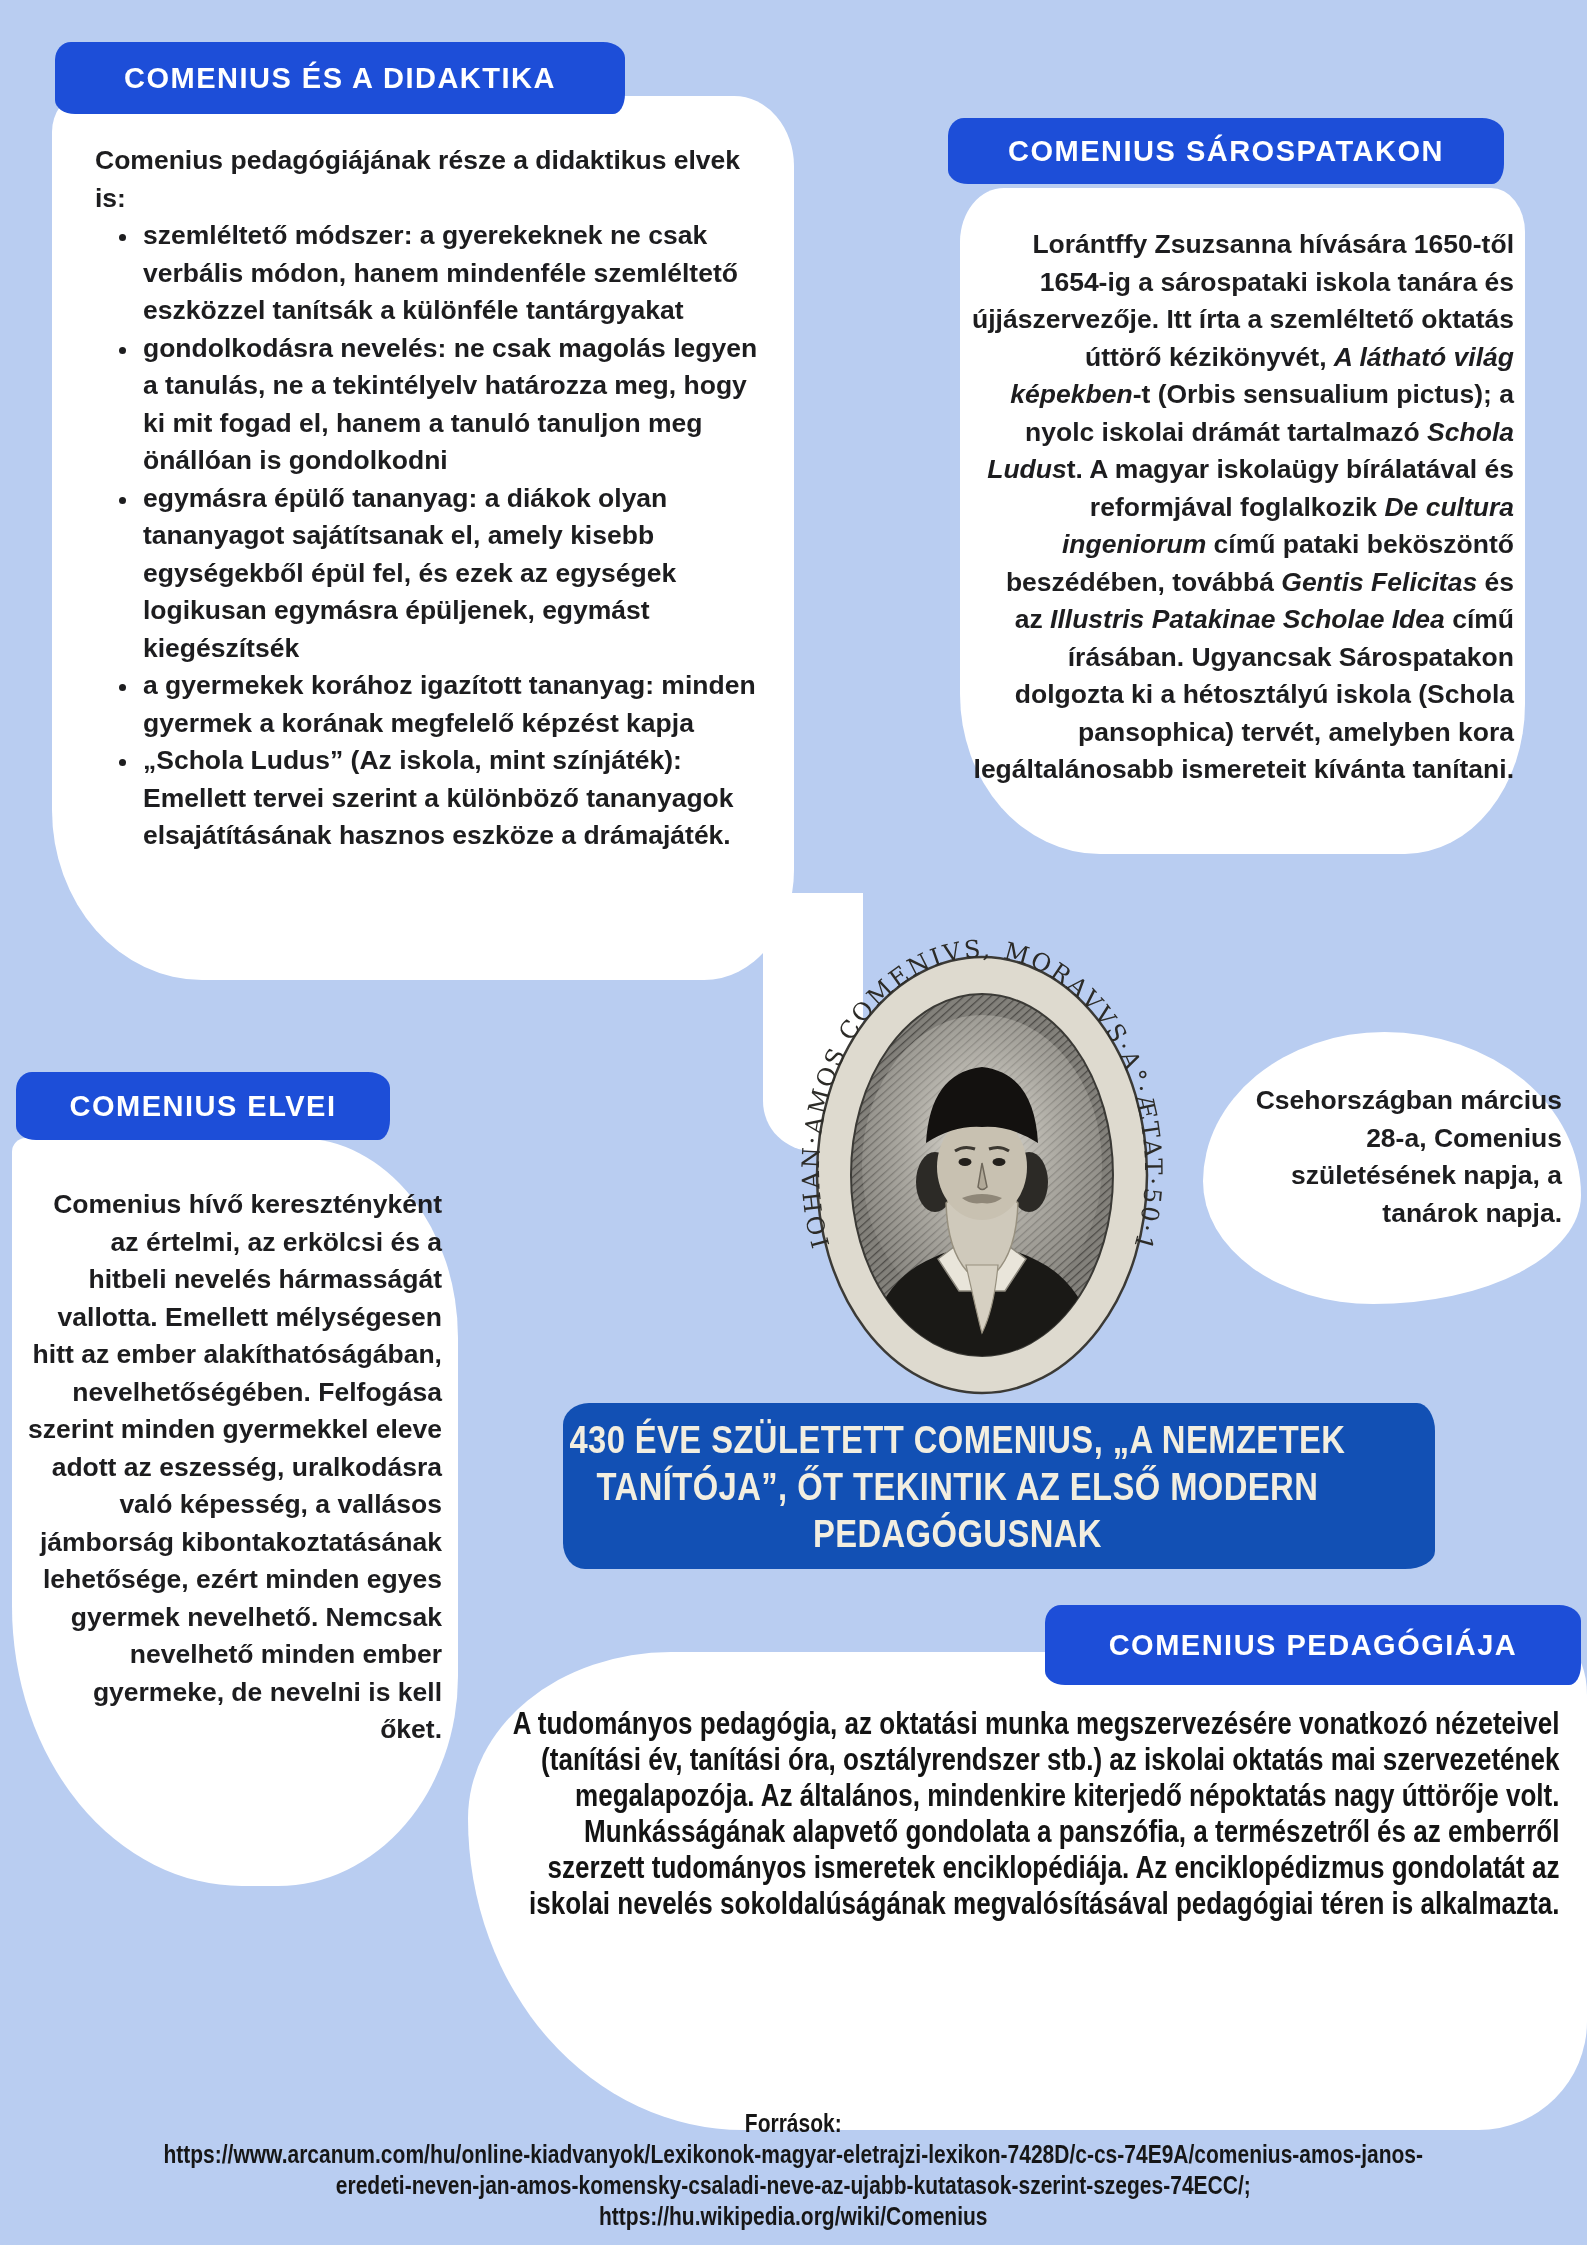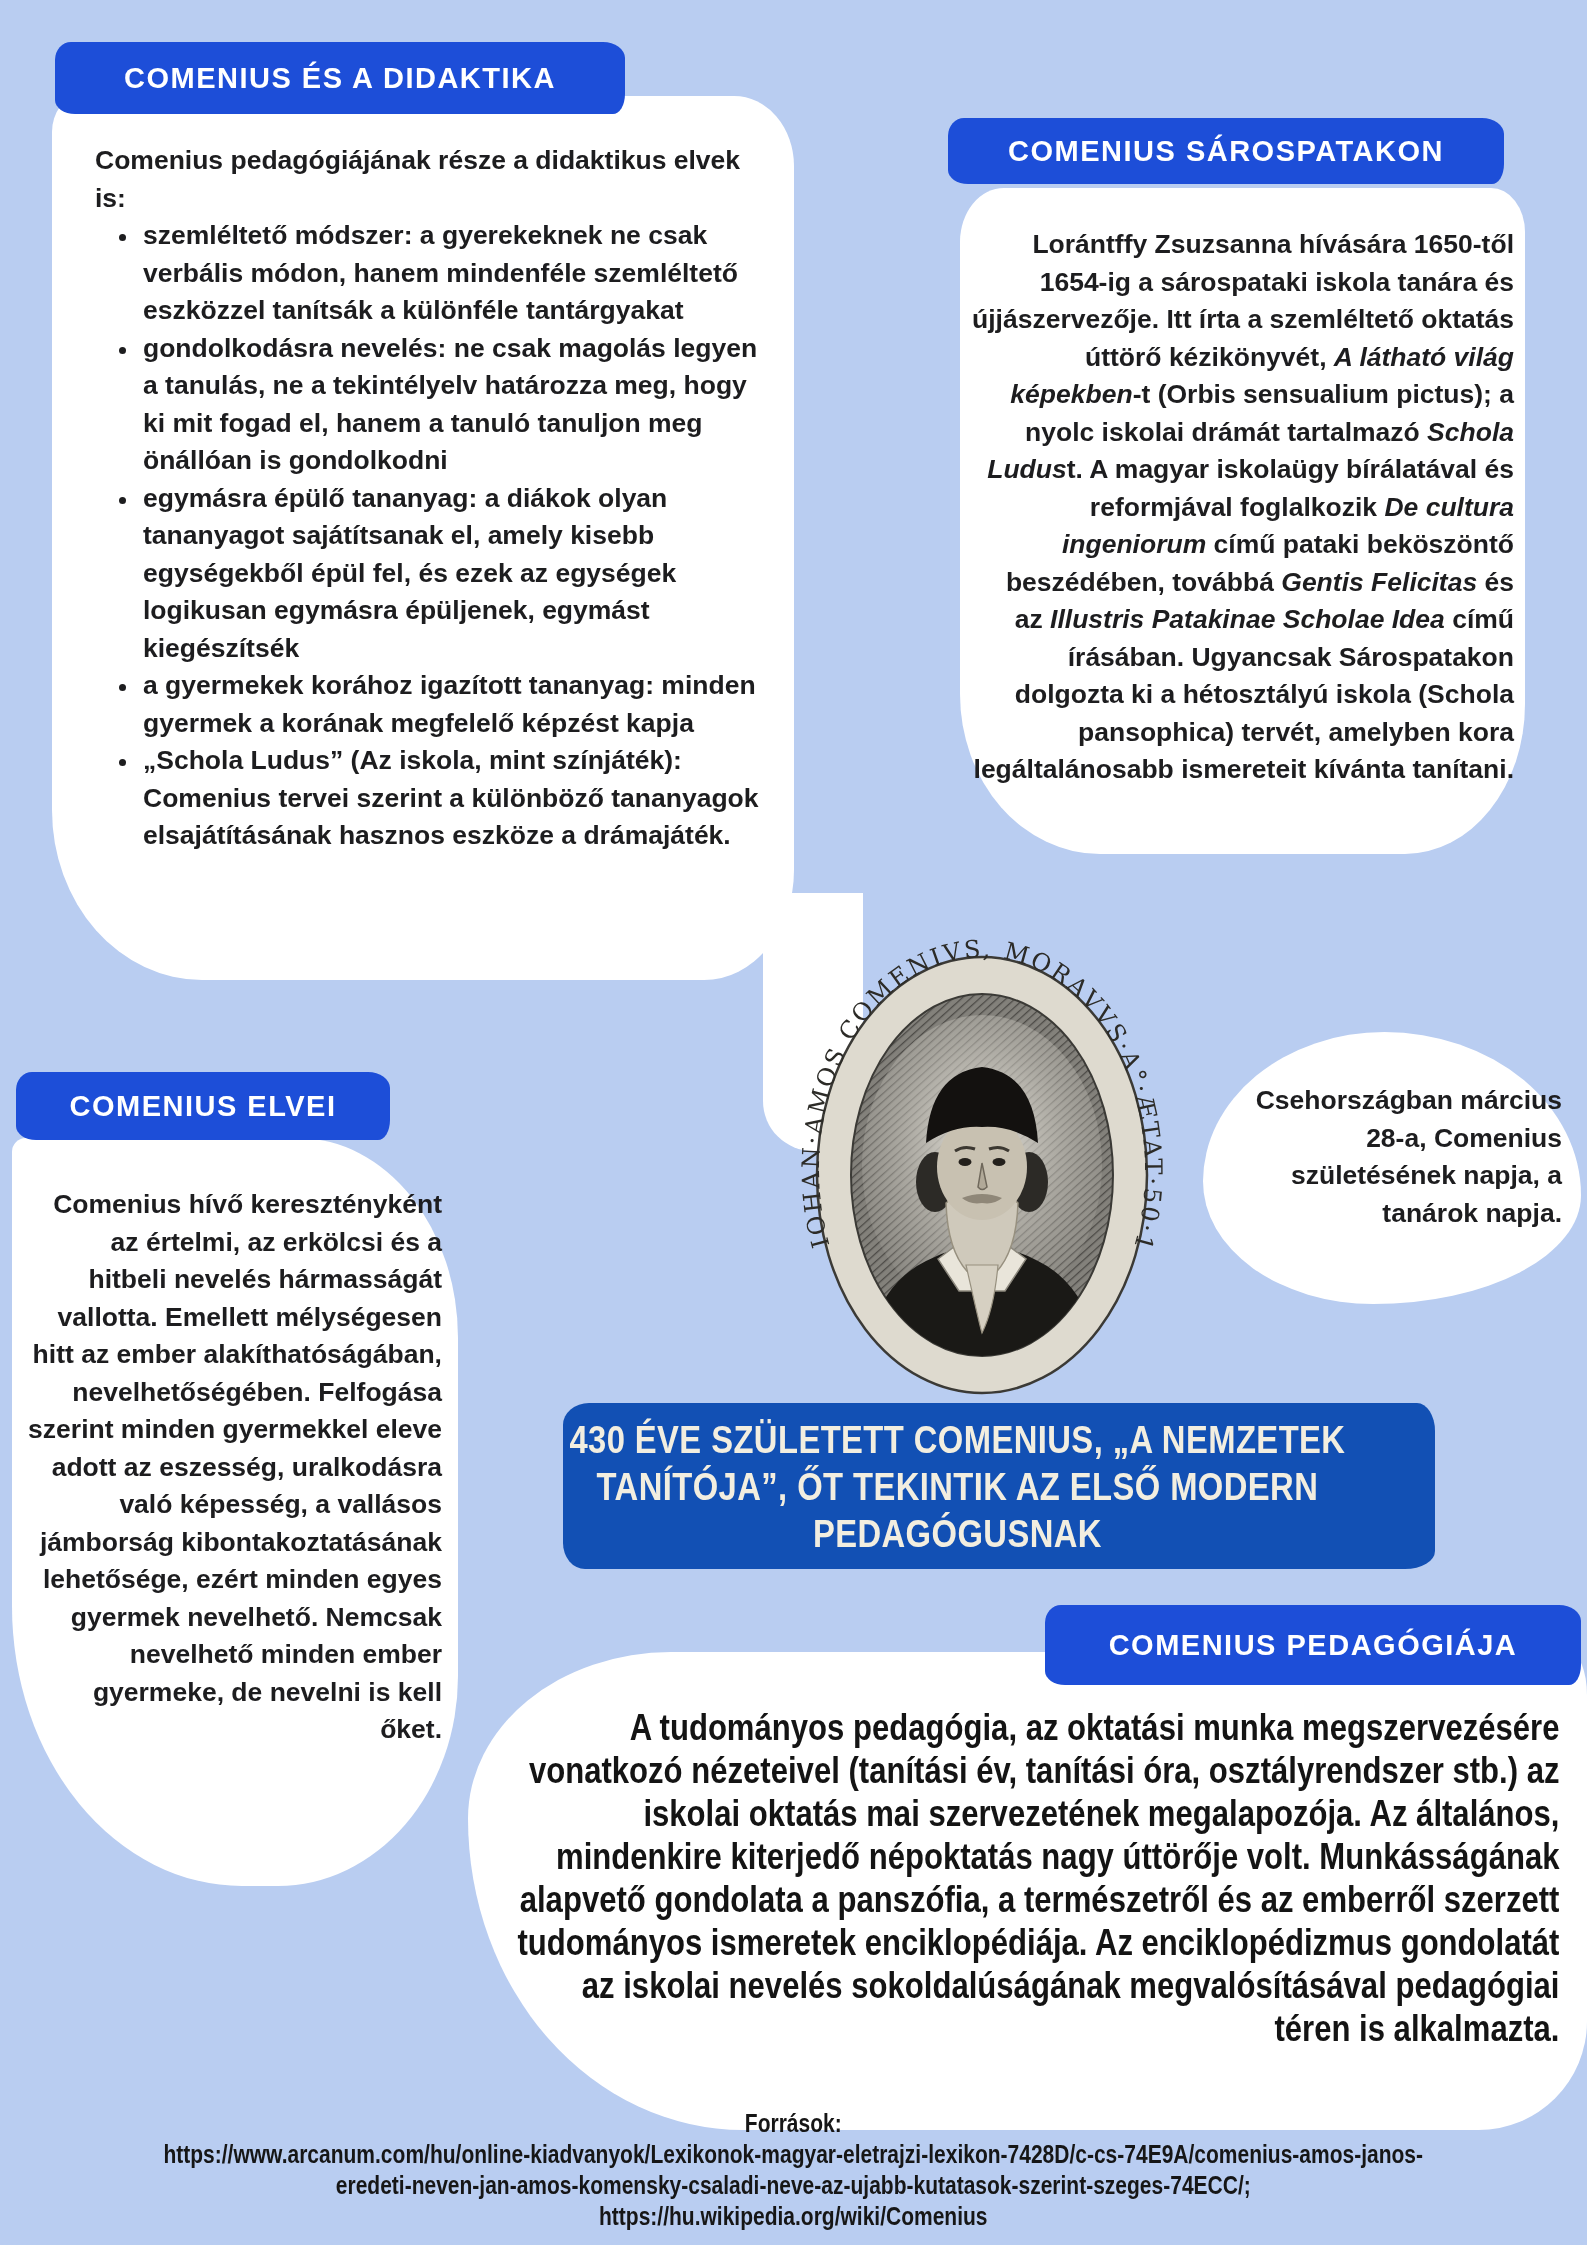--- a/index.html
+++ b/index.html
@@ -60,21 +60,21 @@
   }
   .banner-text{
     color:#f2eee0;font-weight:800;font-size:39px;line-height:47px;
     letter-spacing:0.5px;text-align:center;
   }
 
   
   .pedagogia-badge{left:1045px;top:1605px;width:536px;height:80px;}
   .pedagogia-blob{left:468px;top:1652px;width:1119px;height:478px;
     border-radius:280px 24px 150px 380px / 230px 60px 150px 430px;z-index:1;}
-  .pedagogia-text{left:500px;top:1706px;width:1060px;font-size:37px;line-height:43px;color:#141414;}
+  .pedagogia-text{left:500px;top:1706px;width:1060px;font-size:31px;line-height:36px;color:#141414;}
 
   
   .footer{
     position:absolute;left:0;top:2108px;width:1587px;z-index:2;
     text-align:center;font-weight:700;font-size:25px;line-height:31px;color:#161616;
   }
   .footer .lines{white-space:pre-line;}
 </style>
 </head>
 <body>
@@ -91,21 +91,21 @@
     <ul>
 
         <li>szemléltető módszer: a gyerekeknek ne csak verbális módon, hanem mindenféle szemléltető eszközzel tanítsák a különféle tantárgyakat</li>
 
         <li>gondolkodásra nevelés: ne csak magolás legyen a tanulás, ne a tekintélyelv határozza meg, hogy ki mit fogad el, hanem a tanuló tanuljon meg önállóan is gondolkodni</li>
 
         <li>egymásra épülő tananyag: a diákok olyan tananyagot sajátítsanak el, amely kisebb egységekből épül fel, és ezek az egységek logikusan egymásra épüljenek, egymást kiegészítsék</li>
 
         <li>a gyermekek korához igazított tananyag: minden gyermek a korának megfelelő képzést kapja</li>
 
-        <li>„Schola Ludus” (Az iskola, mint színjáték): Comenius tervei szerint a különböző tananyagok elsajátításának hasznos eszköze a drámajáték.</li>
+        <li>„Schola Ludus” (Az iskola, mint színjáték): Emellett tervei szerint a különböző tananyagok elsajátításának hasznos eszköze a drámajáték.</li>
       </ul>
   </div>
 
   <div class="badge sarospatak-badge">
     <span>COMENIUS SÁROSPATAKON</span>
   </div>
   <div class="blob sarospatak-blob"></div>
   <div class="bodytext centered sarospatak-text"><span>Lorántffy Zsuzsanna hívására 1650-től 1654-ig a sárospataki iskola tanára és újjászervezője. Itt írta a szemléltető oktatás úttörő kézikönyvét, </span><span style="font-style: italic;">A látható világ képekben</span><span>-t (Orbis sensualium pictus); a nyolc iskolai drámát tartalmazó </span><span style="font-style: italic;">Schola Ludus</span><span>t. A magyar iskolaügy bírálatával és reformjával foglalkozik </span><span style="font-style: italic;">De cultura ingeniorum</span><span> című pataki beköszöntő beszédében, továbbá </span><span style="font-style: italic;">Gentis Felicitas</span><span> és az </span><span style="font-style: italic;">Illustris Patakinae Scholae Idea</span><span> című írásában. Ugyancsak Sárospatakon dolgozta ki a hétosztályú iskola (Schola pansophica) tervét, amelyben kora legáltalánosabb ismereteit kívánta tanítani.</span></div>
 
   <svg class="portrait" viewBox="0 0 368 470">

